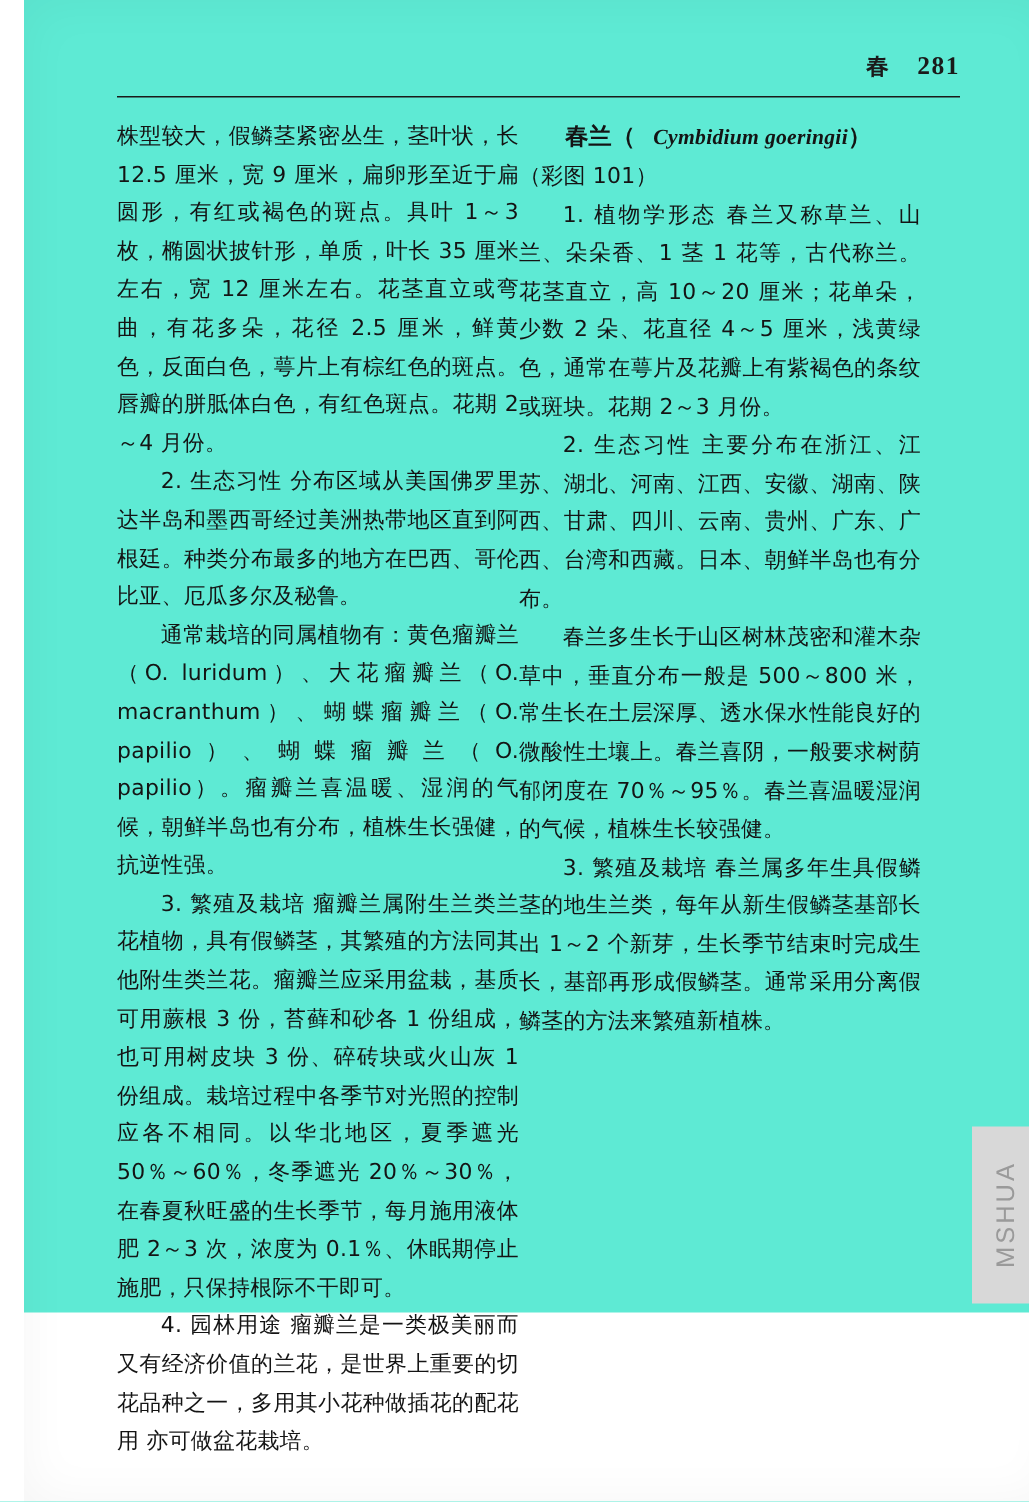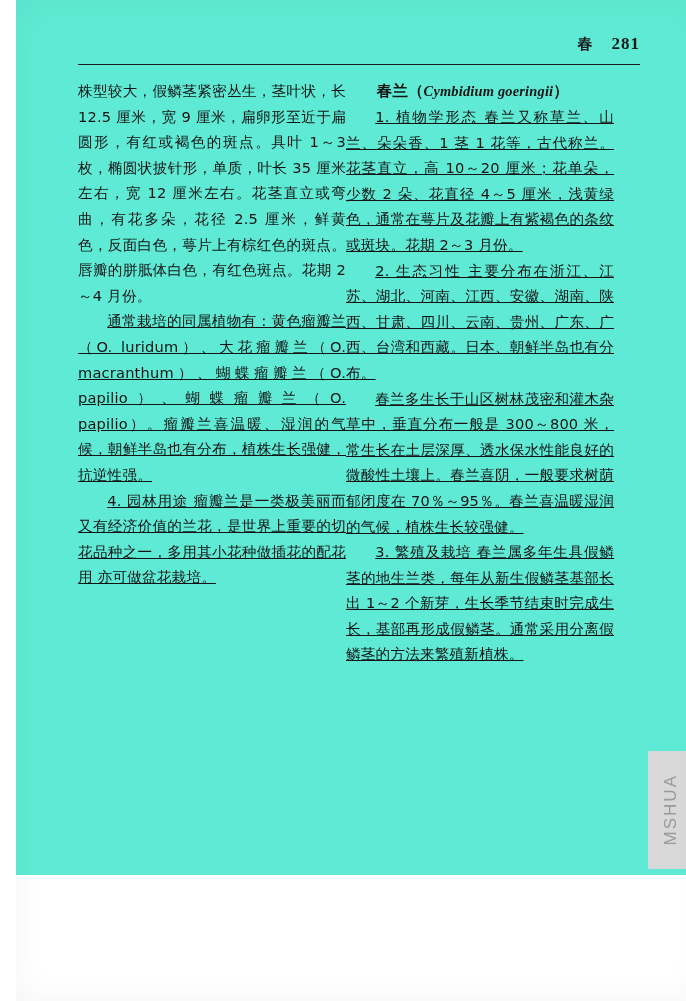--- a/index.html
+++ b/index.html
@@ -71,32 +71,32 @@
     margin: 0;
     font-size: 14.6px;
     line-height: 25.6px;
     text-align: justify;
     text-justify: inter-ideograph;
     letter-spacing: 0.2px;
     color: #141414;
   }
   p.ind {
     text-indent: 2em;
-    text-decoration: underline;
   }
   .heading {
     font-size: 15.4px;
     line-height: 26px;
     font-weight: bold;
     text-indent: 2em;
   }
   .latin {
     font-family: "Liberation Serif", serif;
     font-style: italic;
     font-size: 14.4px;
+    margin-left: 12px;
   }
   
   .watermark {
     position: absolute;
     right: 8px;
     bottom: 6px;
     width: 46px;
     height: 118px;
     background: #d8d8d8;
     color: #9a9a9a;
@@ -128,31 +128,34 @@
 
     <div class="runhead">
       <span class="rh-word">春</span><span class="rh-num">281</span>
     </div>
     <div class="rule"></div>
 
     <div class="columns">
 
       <div class="col">
         <p>株型较大，假鳞茎紧密丛生，茎叶状，长 12.5 厘米，宽 9 厘米，扁卵形至近于扁圆形，有红或褐色的斑点。具叶 1～3 枚，椭圆状披针形，单质，叶长 35 厘米左右，宽 12 厘米左右。花茎直立或弯曲，有花多朵，花径 2.5 厘米，鲜黄色，反面白色，萼片上有棕红色的斑点。唇瓣的胼胝体白色，有红色斑点。花期 2～4 月份。</p>
+        <p class="ind">2. 生态习性  分布区域从美国佛罗里达半岛和墨西哥经过美洲热带地区直到阿根廷。种类分布最多的地方在巴西、哥伦比亚、厄瓜多尔及秘鲁。</p>
         <p class="ind">通常栽培的同属植物有：黄色瘤瓣兰（O. luridum）、大花瘤瓣兰（O. macranthum）、蝴蝶瘤瓣兰（O. papilio）、蝴蝶瘤瓣兰（O. papilio）。瘤瓣兰喜温暖、湿润的气候，朝鲜半岛也有分布，植株生长强健，抗逆性强。</p>
+        <p class="ind">3. 繁殖及栽培  瘤瓣兰属附生兰类兰花植物，具有假鳞茎，其繁殖的方法同其他附生类兰花。瘤瓣兰应采用盆栽，基质可用蕨根 3 份，苔藓和砂各 1 份组成，也可用树皮块 3 份、碎砖块或火山灰 1 份组成。栽培过程中各季节对光照的控制应各不相同。以华北地区，夏季遮光 50％～60％，冬季遮光 20％～30％，在春夏秋旺盛的生长季节，每月施用液体肥 2～3 次，浓度为 0.1％、休眠期停止施肥，只保持根际不干即可。</p>
         <p class="ind">4. 园林用途  瘤瓣兰是一类极美丽而又有经济价值的兰花，是世界上重要的切花品种之一，多用其小花种做插花的配花用  亦可做盆花栽培。</p>
       </div>
 
       <div class="col">
         <p class="heading">
           <span>春兰</span>（<span class="latin">Cymbidium goeringii</span>）
         </p>
+        <p>（彩图 101）</p>
         <p class="ind">1. 植物学形态  春兰又称草兰、山兰、朵朵香、1 茎 1 花等，古代称兰。花茎直立，高 10～20 厘米；花单朵，少数 2 朵、花直径 4～5 厘米，浅黄绿色，通常在萼片及花瓣上有紫褐色的条纹或斑块。花期 2～3 月份。</p>
         <p class="ind">2. 生态习性  主要分布在浙江、江苏、湖北、河南、江西、安徽、湖南、陕西、甘肃、四川、云南、贵州、广东、广西、台湾和西藏。日本、朝鲜半岛也有分布。</p>
-        <p class="ind">春兰多生长于山区树林茂密和灌木杂草中，垂直分布一般是 300～800 米，常生长在土层深厚、透水保水性能良好的微酸性土壤上。春兰喜阴，一般要求树荫郁闭度在 70％～95％。春兰喜温暖湿润的气候，植株生长较强健。</p>
+        <p class="ind">春兰多生长于山区树林茂密和灌木杂草中，垂直分布一般是 500～800 米，常生长在土层深厚、透水保水性能良好的微酸性土壤上。春兰喜阴，一般要求树荫郁闭度在 70％～95％。春兰喜温暖湿润的气候，植株生长较强健。</p>
         <p class="ind">3. 繁殖及栽培  春兰属多年生具假鳞茎的地生兰类，每年从新生假鳞茎基部长出 1～2 个新芽，生长季节结束时完成生长，基部再形成假鳞茎。通常采用分离假鳞茎的方法来繁殖新植株。</p>
       </div>
 
     </div>
   </div>
 
   <div class="watermark">
     <span>MSHUA</span>
   </div>
   <div class="edge-shade"></div>

